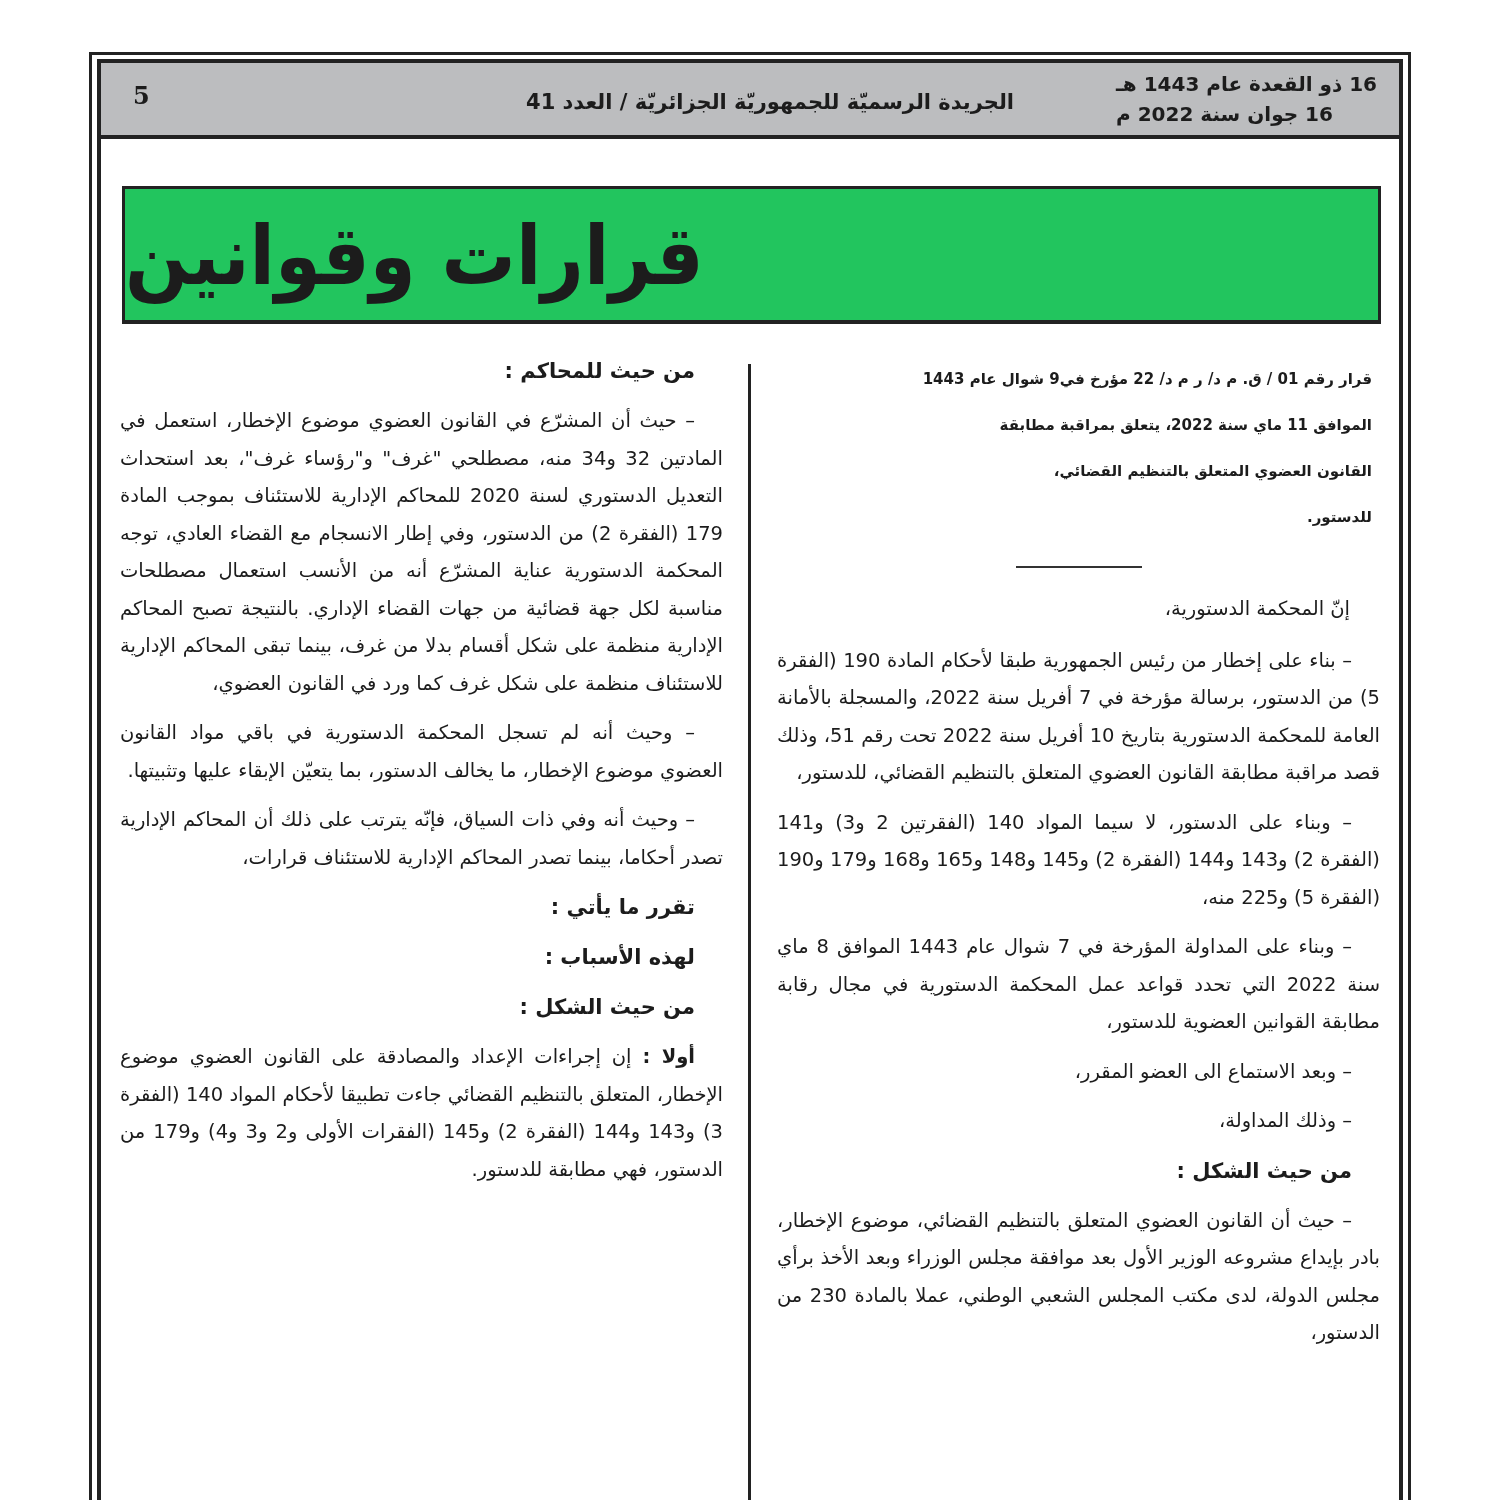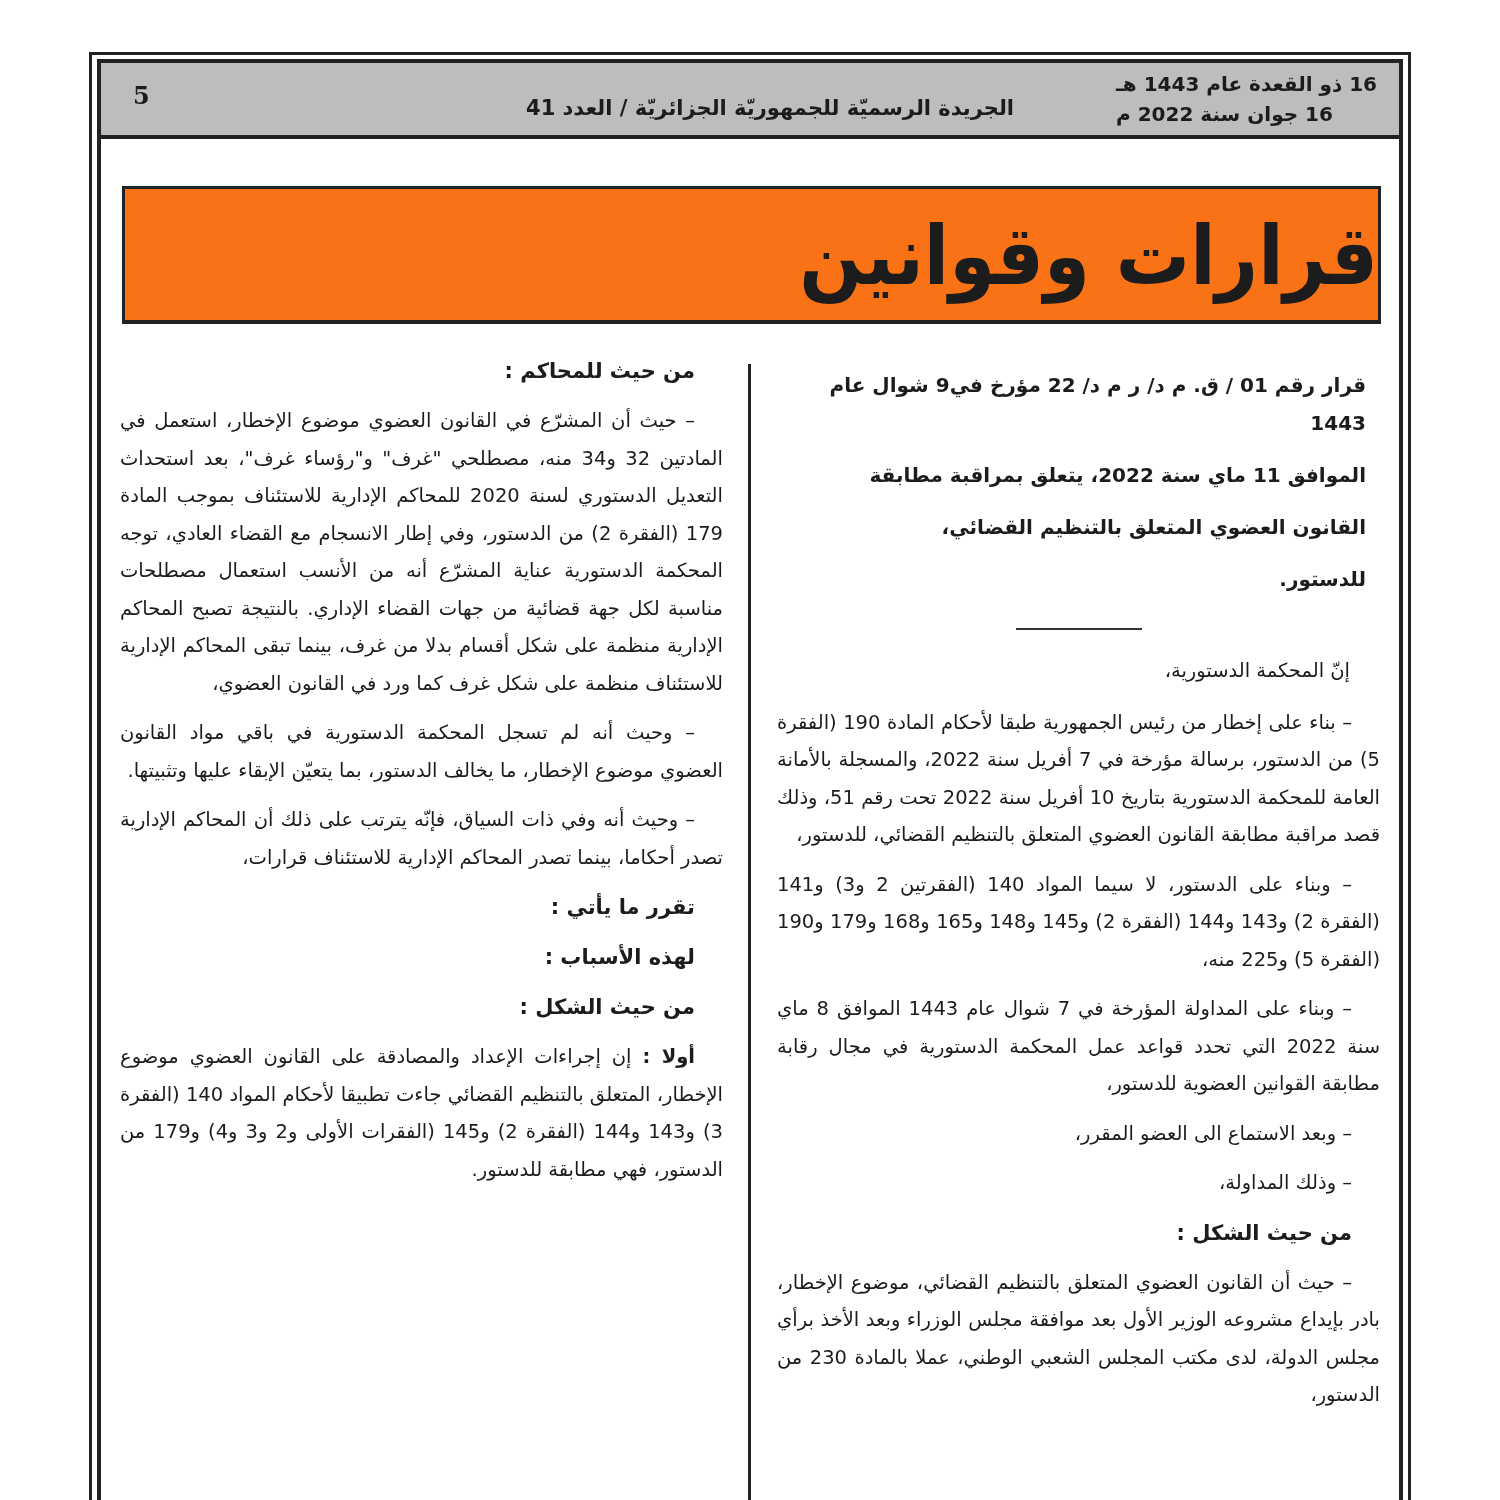--- a/index.html
+++ b/index.html
@@ -1,30 +1,30 @@
 <!DOCTYPE html>
 <html><head>
   <meta charset="utf-8">
   <style>
     html, body { margin: 0; padding: 0; background: #ffffff; }
     body { width: 1500px; height: 1500px; position: relative; overflow: hidden; font-family: "DejaVu Sans", sans-serif; color: #1c1c1c; }
     .outer-frame { position: absolute; left: 89px; top: 52px; width: 1322px; height: 1460px; border: 3px solid #222; box-sizing: border-box; }
     .inner-frame { position: absolute; left: 97px; top: 59px; width: 1306px; height: 1460px; border: 4px solid #222; border-bottom: none; box-sizing: border-box; }
     .header-band { position: absolute; left: 101px; top: 63px; width: 1298px; height: 76px; background: #bcbdbf; border-bottom: 4px solid #222; box-sizing: border-box; direction: rtl; }
     .header-date { position: absolute; right: 22px; top: 6px; font-family: "DejaVu Sans", sans-serif; font-weight: bold; font-size: 20px; line-height: 30px; text-align: left; }
-    .header-title { position: absolute; left: 0; right: 0; top: 30px; text-align: center; font-weight: bold; font-size: 21px; line-height: 30px; padding-left: 40px; }
+    .header-title { position: absolute; left: 0; right: 0; top: 24px; text-align: center; font-weight: bold; font-size: 21px; line-height: 30px; padding-left: 40px; }
     .header-page { position: absolute; left: 32px; top: 18px; font-family: "DejaVu Serif", serif; font-weight: bold; font-size: 24px; line-height: 30px; direction: ltr; }
-    .title-box { position: absolute; left: 122px; top: 186px; width: 1259px; height: 138px; background: #f97316; border: 3px solid #222; border-bottom-width: 4px; box-sizing: border-box; display: flex; align-items: center; justify-content: flex-end; }
+    .title-box { position: absolute; left: 122px; top: 186px; width: 1259px; height: 138px; background: #22c55e; border: 3px solid #222; border-bottom-width: 4px; box-sizing: border-box; display: flex; align-items: center; justify-content: flex-start; }
     .title-text { font-family: "DejaVu Sans", sans-serif; font-weight: bold; font-size: 74px; color: #1c1c1c; direction: rtl; letter-spacing: 2px; transform: scaleY(1.1); }
     .col-divider { position: absolute; left: 748px; top: 364px; width: 3px; height: 1140px; background: #222; }
     .column { position: absolute; top: 352px; direction: rtl; text-align: justify; font-size: 19.5px; line-height: 37.5px; }
     .col-right { left: 777px; width: 603px; }
     .col-left { left: 120px; width: 603px; }
     .p { margin: 0 0 12px 0; text-indent: 28px; text-align-last: right; }
-    .decision-title { font-weight: bold; font-size: 20px; line-height: 38px; margin: 14px; padding-left: 58px; text-align: right; }
+    .decision-title { font-weight: bold; font-size: 15px; line-height: 38px; margin: 8px; padding-left: 58px; text-align: right; }
     .sep-line { width: 126px; height: 2px; background: #333; margin: 30px auto 22px auto; position: relative; left: 0; }
     .heading { font-weight: bold; font-size: 21px; line-height: 38px; margin: 0 0 12px 0; padding-right: 28px; }
     .label-bold { font-weight: bold; }
   </style>
 </head>
 <body>
 
 <div class="outer-frame"></div>
 <div class="inner-frame"></div>
 

